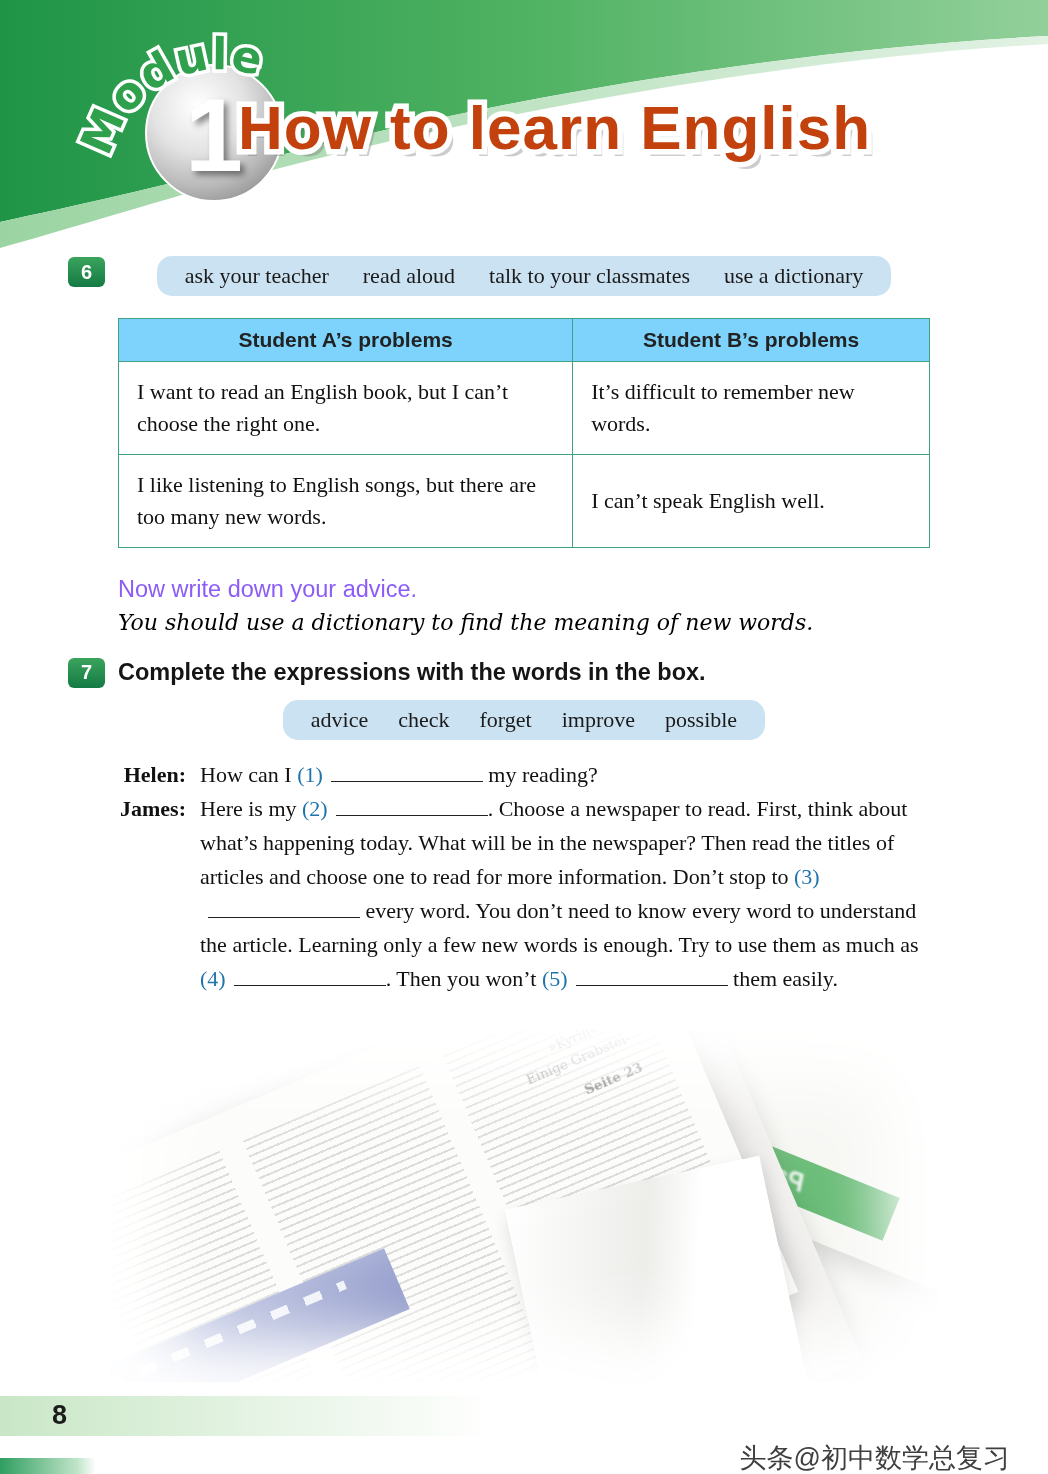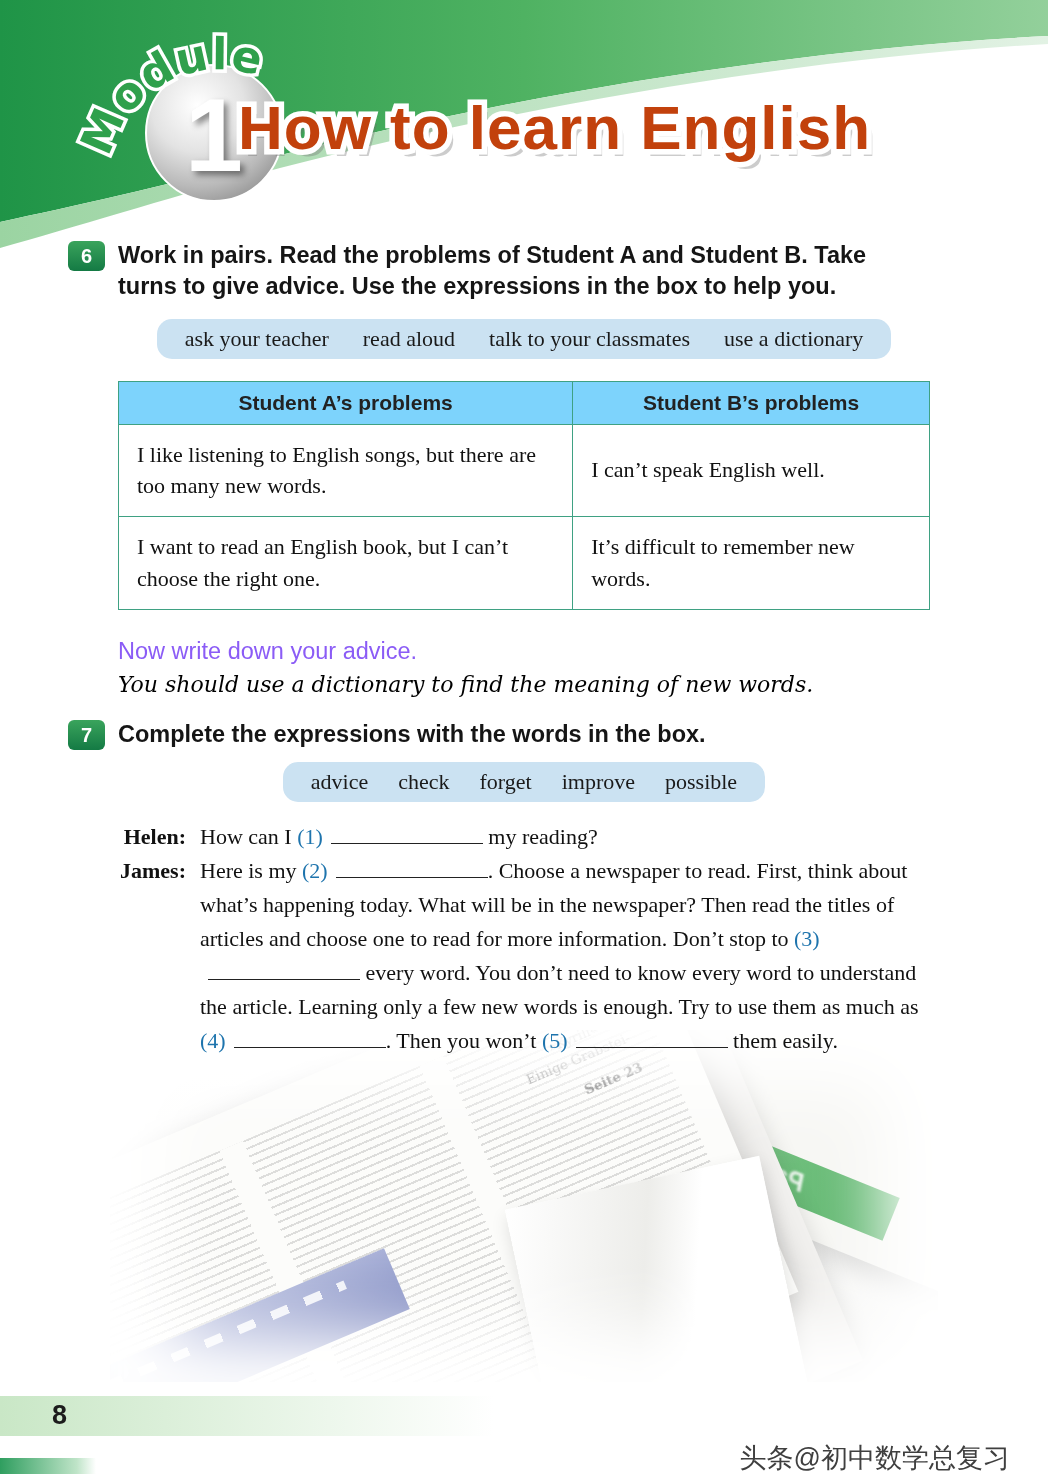--- a/index.html
+++ b/index.html
@@ -129,44 +129,43 @@
       <textPath href="#arcpath">Module</textPath>
     </text>
   </svg>
 
   <div class="page-title" data-text="How to learn English">How to learn English</div>
 
   <div class="content">
 
     <div class="section">
       <div class="ex-badge">6</div>
-      <div class="instruction">Work in pairs. Read the problems of Student A and Student B. Take turns to give advice. Use the expressions in the box to help you.</div>
 
       <div class="word-box">
         <span>ask your teacher</span>
         <span>read aloud</span>
         <span>talk to your classmates</span>
         <span>use a dictionary</span>
       </div>
 
       <table class="problems">
         <thead>
           <tr>
             <th class="col-a">Student A’s problems</th>
             <th class="col-b">Student B’s problems</th>
           </tr>
         </thead>
         <tbody>
           <tr>
+            <td>I want to read an English book, but I can’t choose the right one.</td>
+            <td>It’s difficult to remember new words.</td>
+          </tr>
+          <tr>
             <td>I like listening to English songs, but there are too many new words.</td>
             <td>I can’t speak English well.</td>
-          </tr>
-          <tr>
-            <td>I want to read an English book, but I can’t choose the right one.</td>
-            <td>It’s difficult to remember new words.</td>
           </tr>
         </tbody>
       </table>
 
       <div class="subheading">Now write down your advice.</div>
       <div class="sample-answer">You should use a dictionary to find the meaning of new words.</div>
     </div>
 
     <div class="section ex7">
       <div class="ex-badge">7</div>

